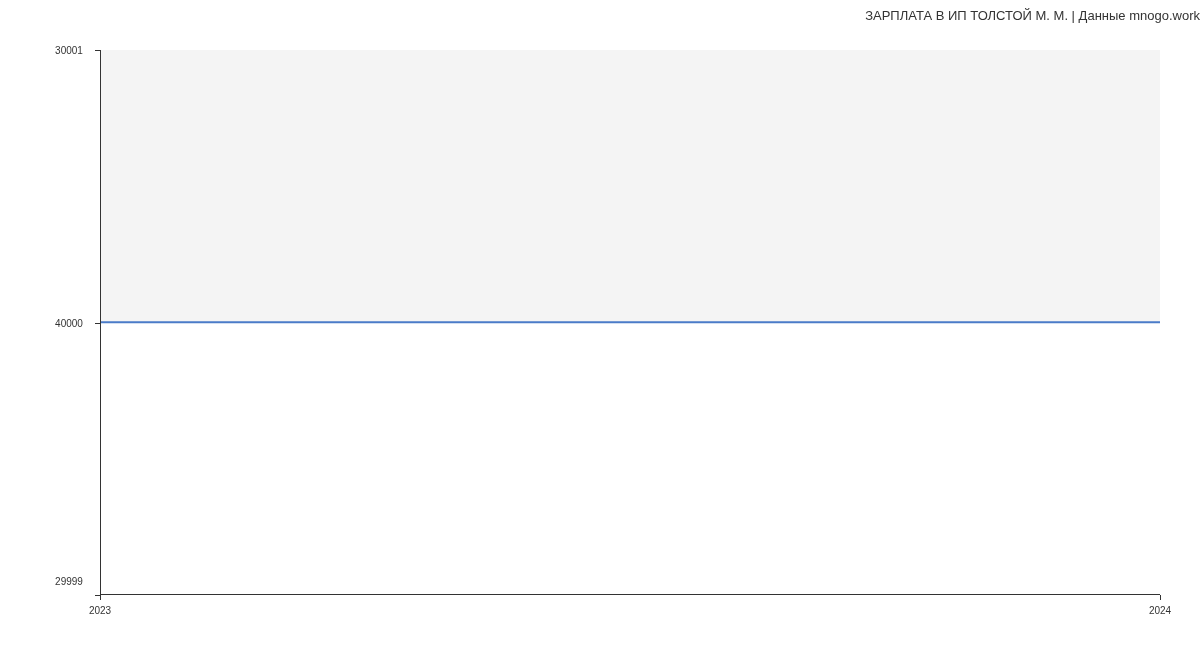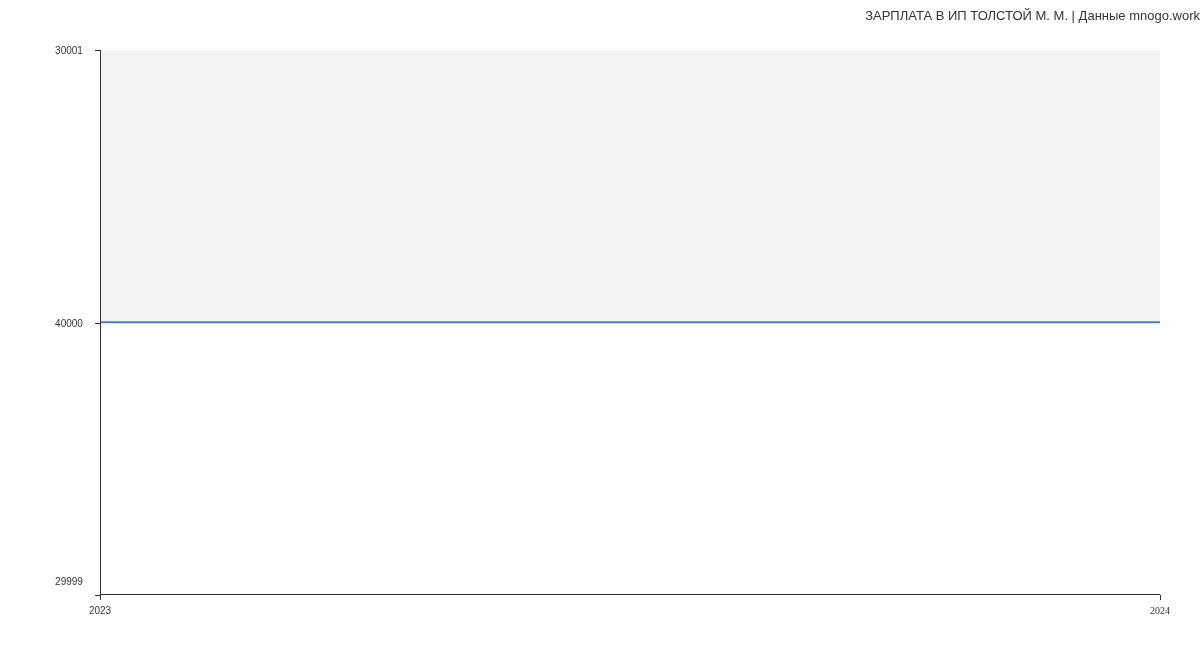--- a/index.html
+++ b/index.html
@@ -104,21 +104,20 @@
       top: 605px;
       font-size: 10px;
       color: #333;
       transform: translateX(-50%);
     }
     .x-tick-left {
       left: 100px;
     }
     .x-tick-right {
       left: 1160px;
-      font-family: Liberation Serif, serif;
     }
     .x-tick-mark {
       position: absolute;
       top: 595px;
       width: 1px;
       height: 5px;
       background: #333;
     }
     .x-tick-mark-left {
       left: 100px;

